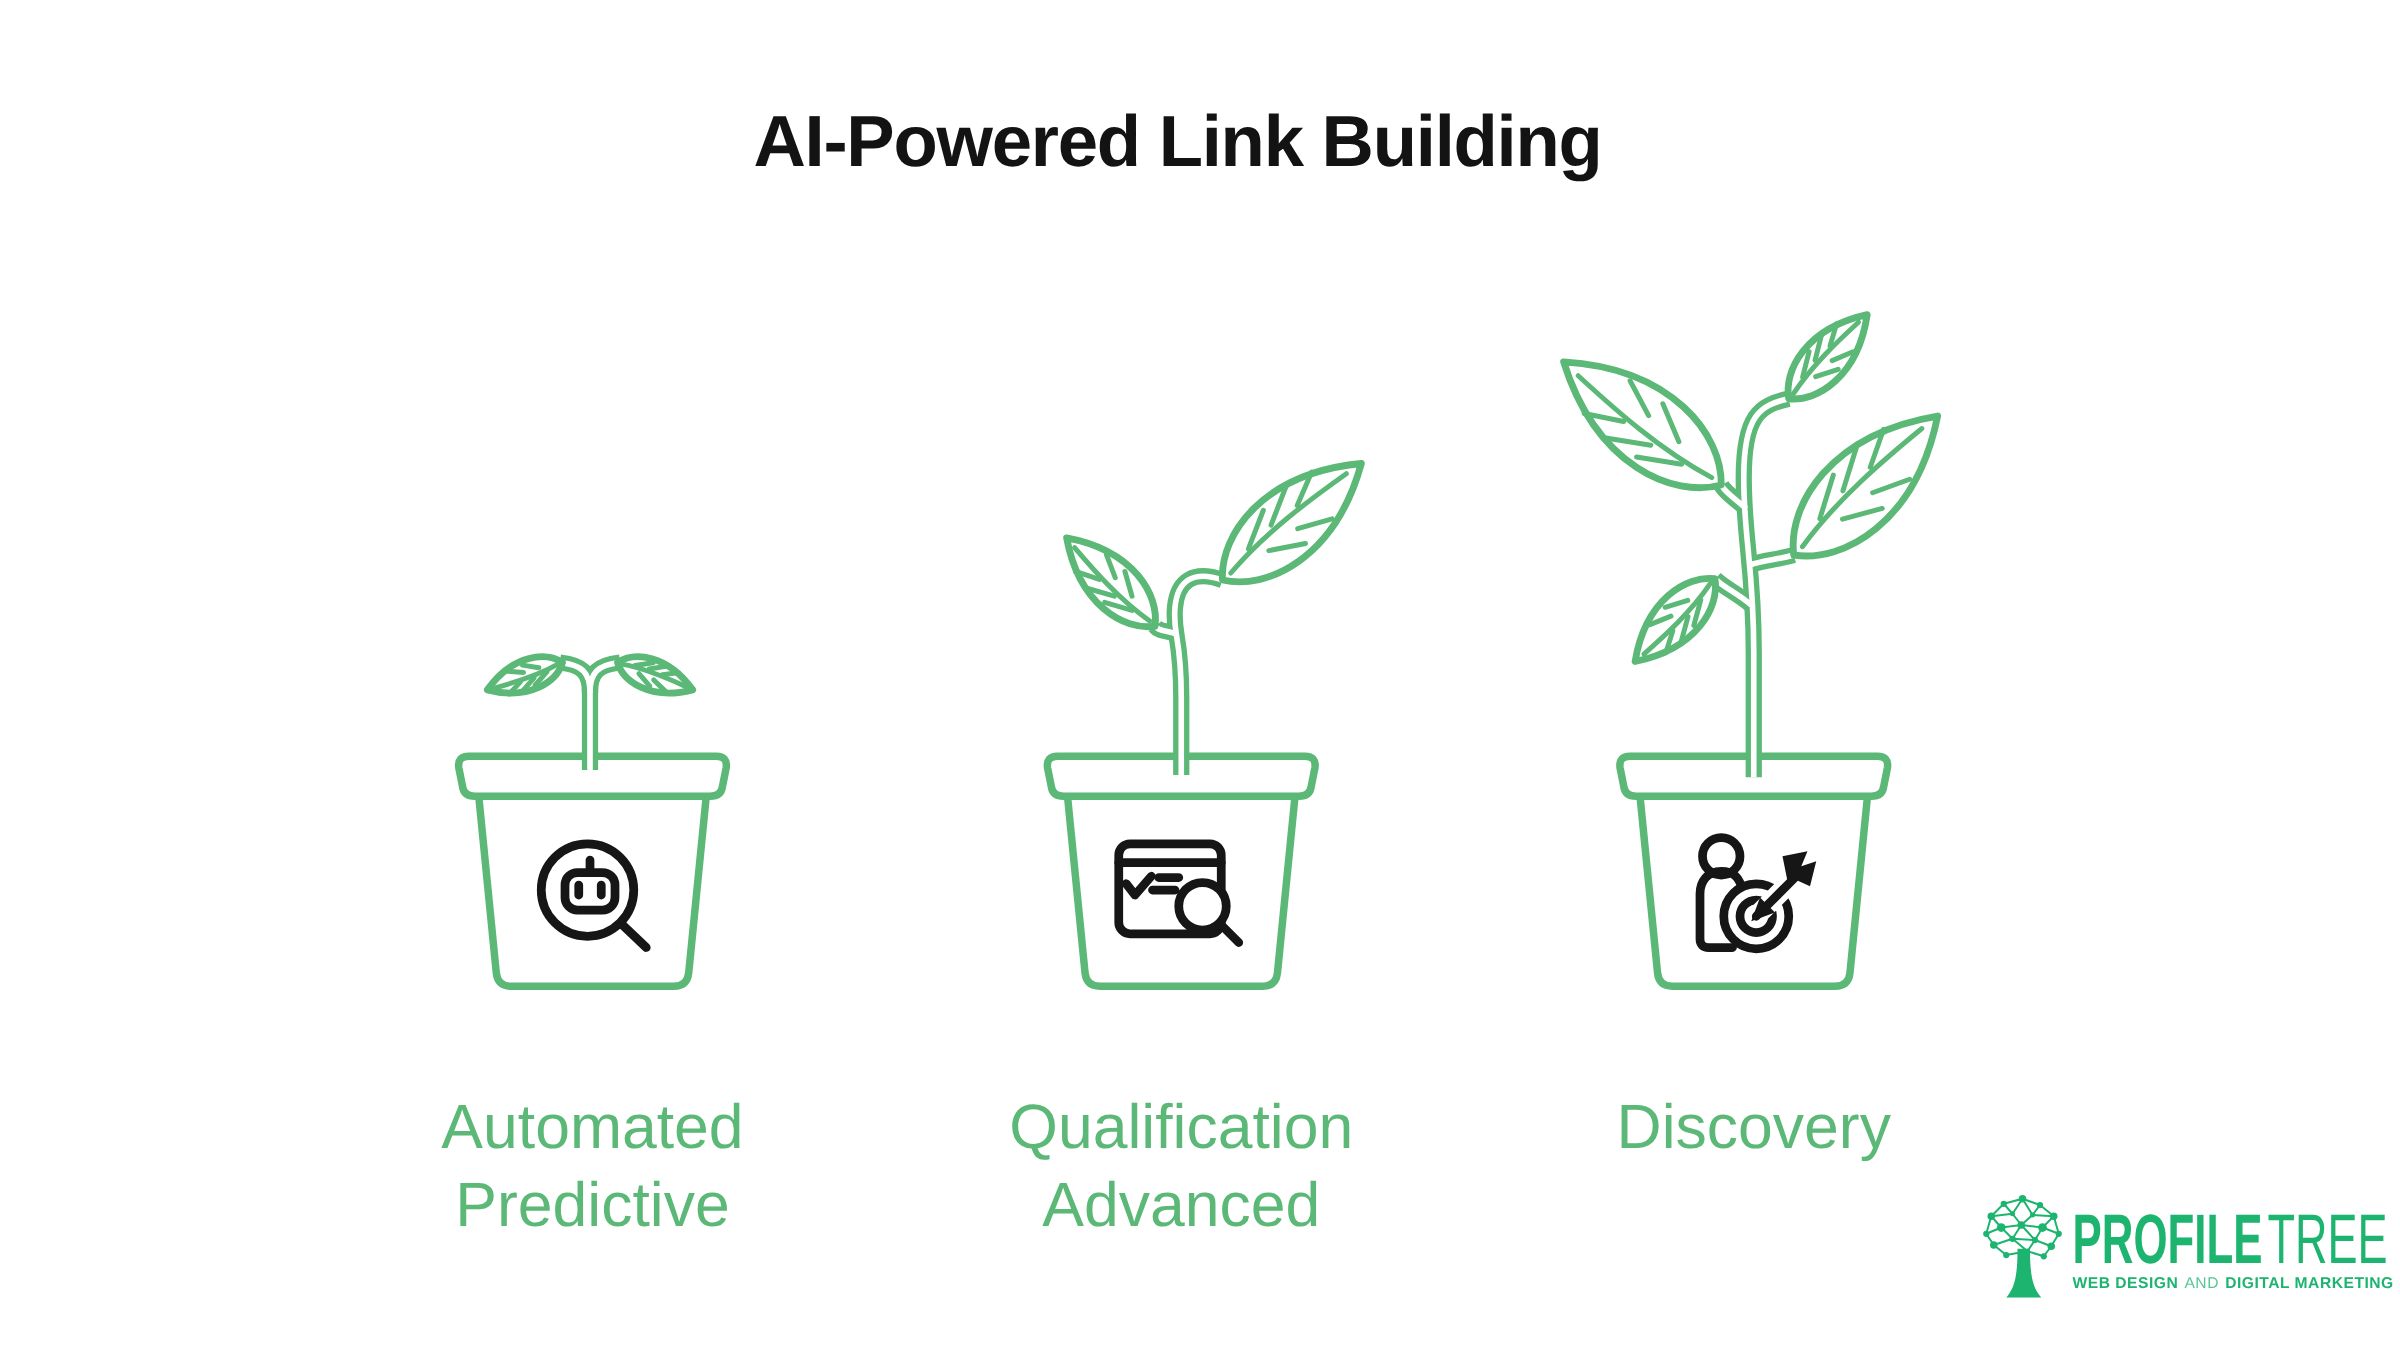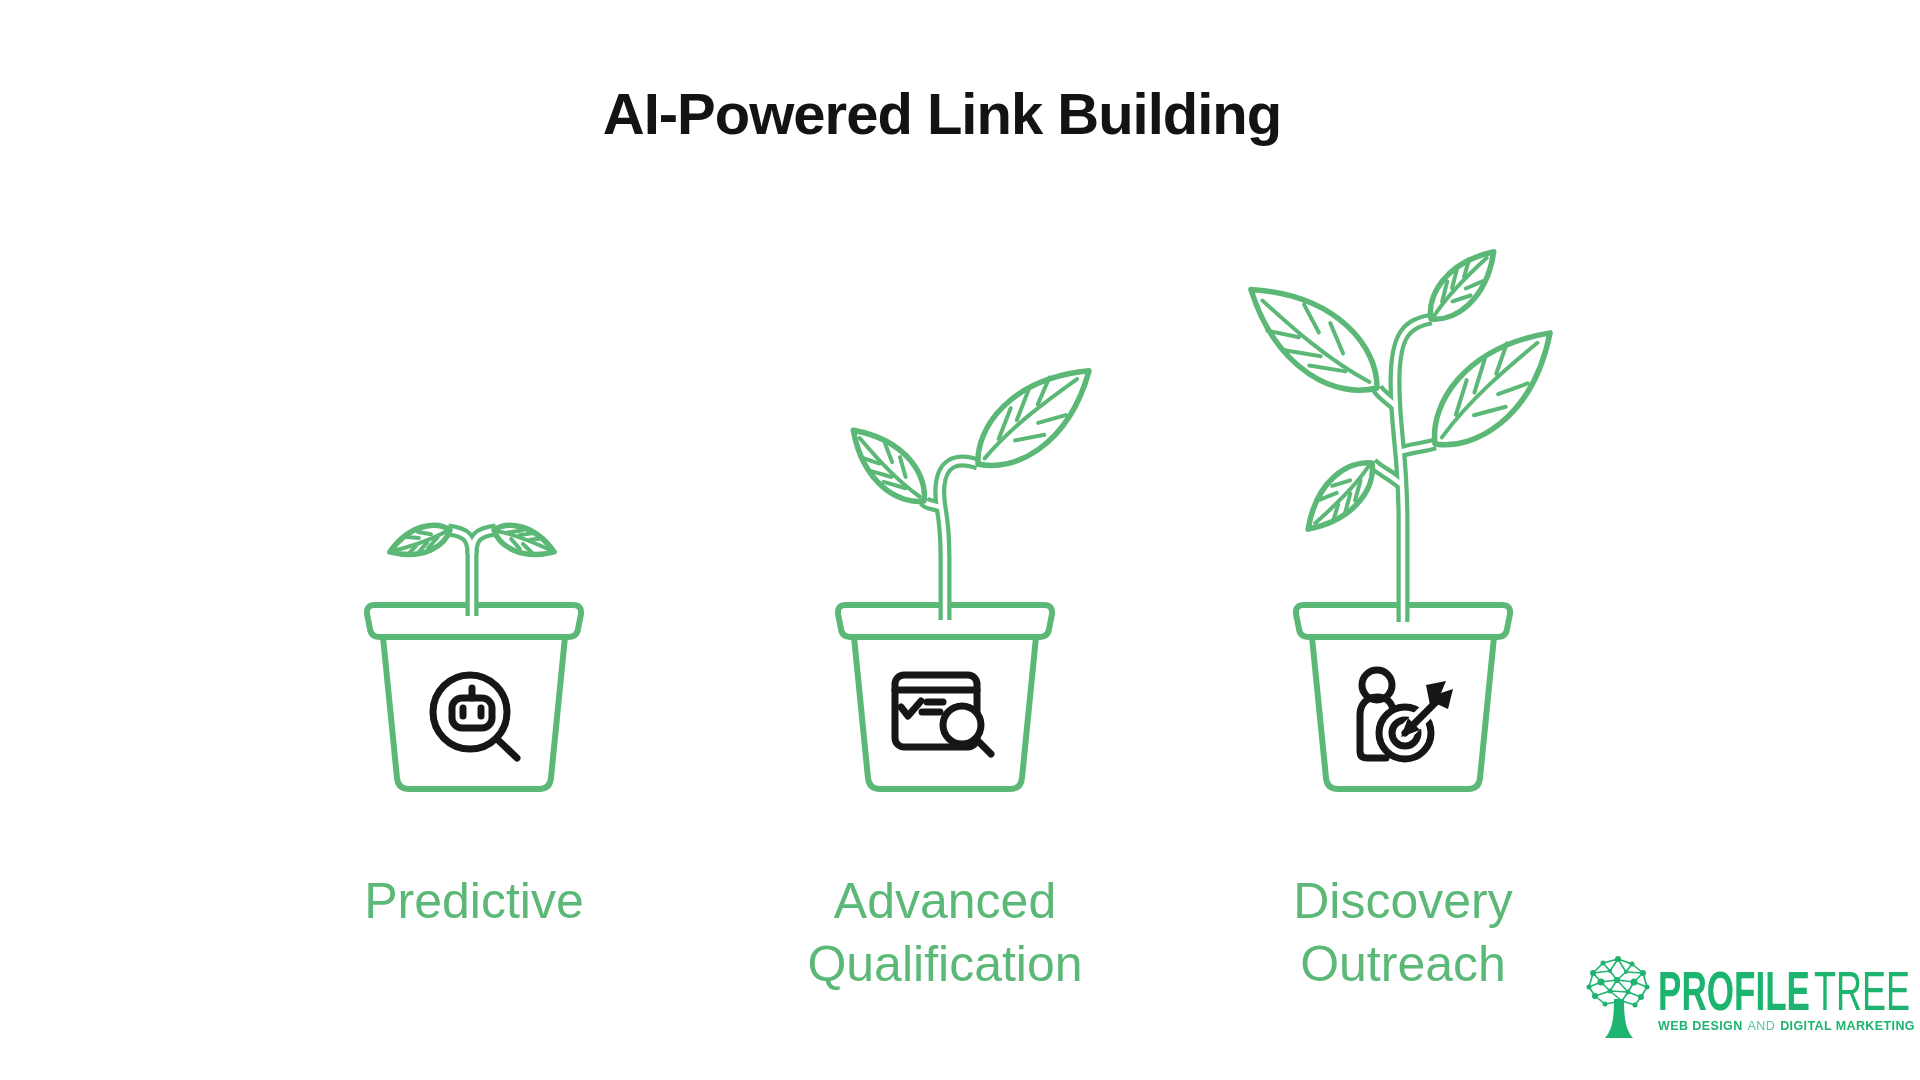--- a/index.html
+++ b/index.html
@@ -84,20 +84,21 @@
   <svg class="abs" style="left:417px;top:652px;" width="110" height="115" viewBox="0 0 110 115">
     <circle class="k" cx="53" cy="60" r="37"></circle>
     <path class="k" d="M80,87 L100,106" stroke-width="8"></path>
     <path class="k" d="M55,46 L55,36"></path>
     <rect class="k" x="35" y="46" width="40" height="30" rx="10"></rect>
     <path class="k" d="M46,56 L46,64"></path>
     <path class="k" d="M64,56 L64,64"></path>
   </svg>
 
   <div class="abs stage-label lbl-1">
+    <div>Automated</div>
     <div>Predictive</div>
   </div>
 
   <svg class="abs" style="left:830px;top:595px;" width="230" height="205" viewBox="0 0 230 205">
     <path class="g-fill" d="M24,42 L38,183 Q39,194 50,194 L180,194 Q191,194 192,183 L206,42"></path>
     <path class="g-fill" d="M16,10 L214,10 Q223,10 222,19 L219,34 Q218,42 209,42 L21,42 Q12,42 11,34 L8,19 Q7,10 16,10 Z"></path>
   </svg>
 
   <svg class="abs" style="left:830px;top:358px;" width="290" height="262" viewBox="0 0 290 262">
     <g>
@@ -130,22 +131,22 @@
     <rect class="k" x="7" y="15" width="82" height="72" rx="9"></rect>
     <path class="k" d="M7,30 L89,30"></path>
     <path class="k" d="M13,47 L20,56 L33,41"></path>
     <path class="k" d="M39,42 L55,42"></path>
     <path class="k" d="M34,52 L52,52"></path>
     <circle class="k-white" cx="74" cy="65" r="19"></circle>
     <path class="k" d="M88,79 L103,94" stroke-width="8"></path>
   </svg>
 
   <div class="abs stage-label lbl-2">
+    <div>Qualification</div>
     <div>Advanced</div>
-    <div>Qualification</div>
   </div>
 
   <svg class="abs" style="left:1288px;top:595px;" width="230" height="205" viewBox="0 0 230 205">
     <path class="g-fill" d="M24,42 L38,183 Q39,194 50,194 L180,194 Q191,194 192,183 L206,42"></path>
     <path class="g-fill" d="M16,10 L214,10 Q223,10 222,19 L219,34 Q218,42 209,42 L21,42 Q12,42 11,34 L8,19 Q7,10 16,10 Z"></path>
   </svg>
 
   <svg class="abs" style="left:1243px;top:222px;" width="320" height="400" viewBox="0 0 320 400">
     <g>
       <path class="stem-o" d="M160,400 L160,300 C160,230 152,210 152,160 C152,110 165,102 188,97"></path>
@@ -201,21 +202,20 @@
     <circle class="k-white" cx="55" cy="78" r="26"></circle>
     <circle class="k-white" cx="55" cy="78" r="13"></circle>
     <path class="halo" d="M57,76 L88,45"></path>
     <path class="k" d="M55,78 L86,47"></path>
     <polygon class="k-solid" points="51,82 70,75 58,63"></polygon>
     <polygon class="k-solid" points="80,50 76,30 96,26 91,38 103,34 98,54 87,49"></polygon>
   </svg>
 
   <div class="abs stage-label lbl-3">
     <div>Discovery</div>
-    <div>Outreach</div>
   </div>
 
   <svg class="abs" style="left:1578px;top:948px;" width="340" height="100" viewBox="0 0 340 100">
     <g transform="translate(4,6)">
       <g class="logo-line">
         <path d="M36,5 L21,9 M36,5 L50,10 M36,5 L28,17 M36,5 L44,18 M21,9 L11,19 M21,9 L28,17 M50,10 L61,19 M50,10 L44,18"></path>
         <path d="M11,19 L7,33 M11,19 L19,28 M11,19 L28,17 M61,19 L65,33 M61,19 L52,28 M61,19 L44,18"></path>
         <path d="M28,17 L35,26 M44,18 L35,26 M19,28 L35,26 M19,28 L7,33 M19,28 L28,37 M35,26 L52,28 M35,26 L28,37 M35,26 L46,38"></path>
         <path d="M52,28 L65,33 M52,28 L46,38 M7,33 L13,42 M65,33 L59,43 M13,42 L28,37 M13,42 L23,50 M28,37 L46,38 M28,37 L40,47 M46,38 L59,43 M46,38 L40,47 M59,43 L53,51 M23,50 L40,47 M40,47 L53,51"></path>
       </g>

